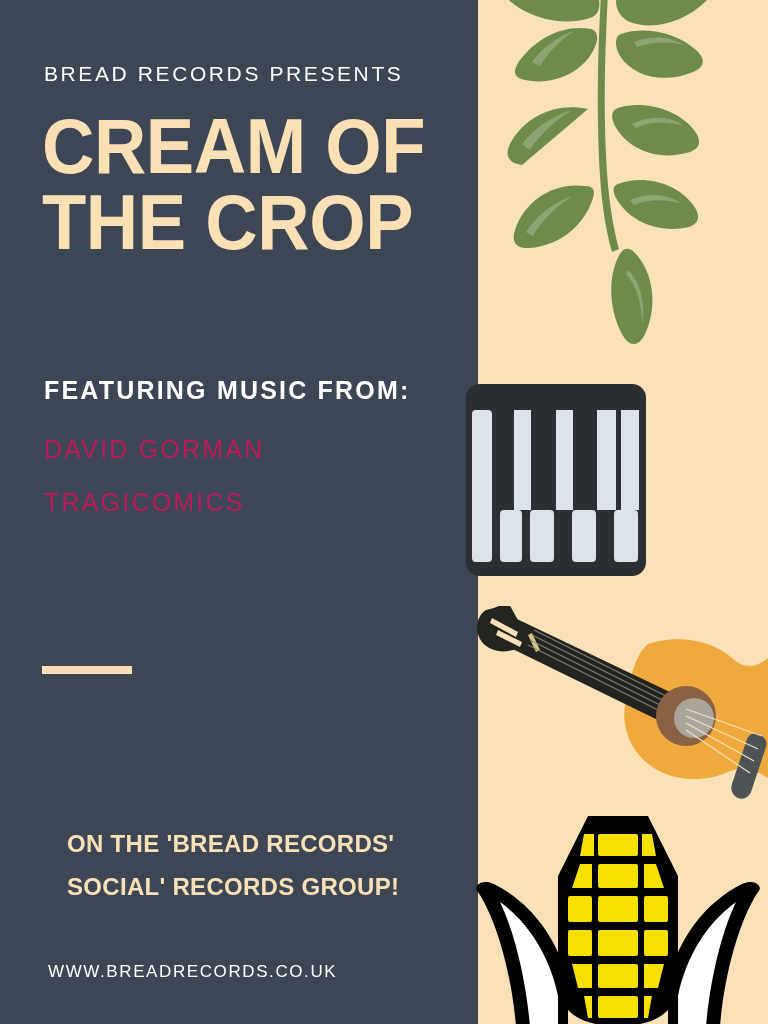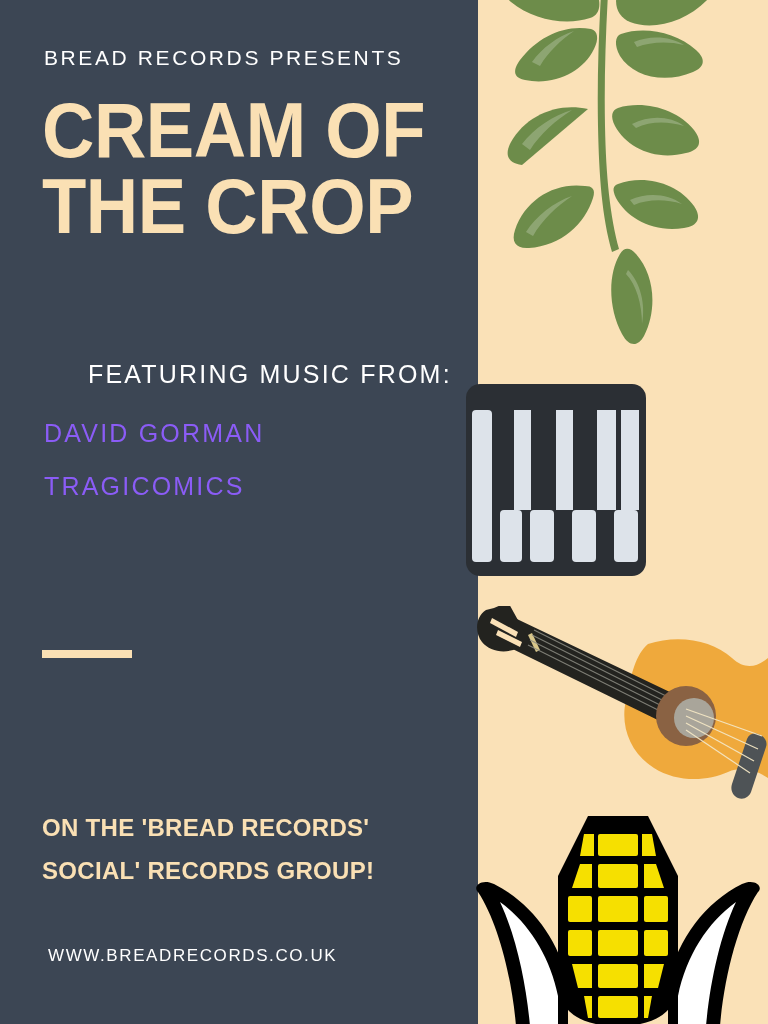--- a/index.html
+++ b/index.html
@@ -23,21 +23,21 @@
   }
   .panel-cream {
     position: absolute;
     left: 478px; top: 0;
     width: 290px; height: 1024px;
     background: #fae1b7;
   }
   
   .text-col {
     position: absolute;
-    left: 0; top: 0;
+    left: 0; top: 16px;
     width: 478px; height: 732px;
   }
   .presents {
     position: absolute;
     left: 44px; top: 46px;
     font-size: 21px;
     font-weight: 400;
     letter-spacing: 2.6px;
     color: #ffffff;
     white-space: nowrap;
@@ -54,37 +54,36 @@
     letter-spacing: -0.5px;
     transform: scaleX(0.93);
     transform-origin: left top;
   }
   .headline .line { display: block; }
 
   .feat-label {
     position: absolute;
     left: 44px; top: 360px;
     font-size: 25px;
-    font-weight: 400;
+    font-weight: 700;
     letter-spacing: 2.2px;
     color: #ffffff;
     white-space: nowrap;
-    margin-left: 44px;
   }
   .artist-list {
     position: absolute;
     left: 44px; top: 418px;
     margin: 0; padding: 0;
     list-style: none;
   }
   .artist-list li {
     font-size: 25px;
     font-weight: 400;
     letter-spacing: 2.2px;
-    color: #8b5cf6;
+    color: #be185d;
     height: 53px;
     line-height: 30px;
     white-space: nowrap;
   }
   .divider {
     position: absolute;
     left: 42px; top: 650px;
     width: 90px; height: 8px;
     background: #fae0b4;
   }
@@ -102,21 +101,21 @@
   .where {
     position: absolute;
     left: 42px; top: 806px;
     width: 420px;
     color: #fae0b4;
     font-size: 24px;
     font-weight: 700;
     letter-spacing: 0.3px;
     line-height: 43px;
   }
-  .where .line { display: block; white-space: nowrap; }
+  .where .line { display: block; white-space: nowrap; margin-left: 25px; }
 
   .website {
     position: absolute;
     left: 48px; top: 946px;
     font-size: 17px;
     font-weight: 400;
     letter-spacing: 1.6px;
     color: #ffffff;
     white-space: nowrap;
   }

